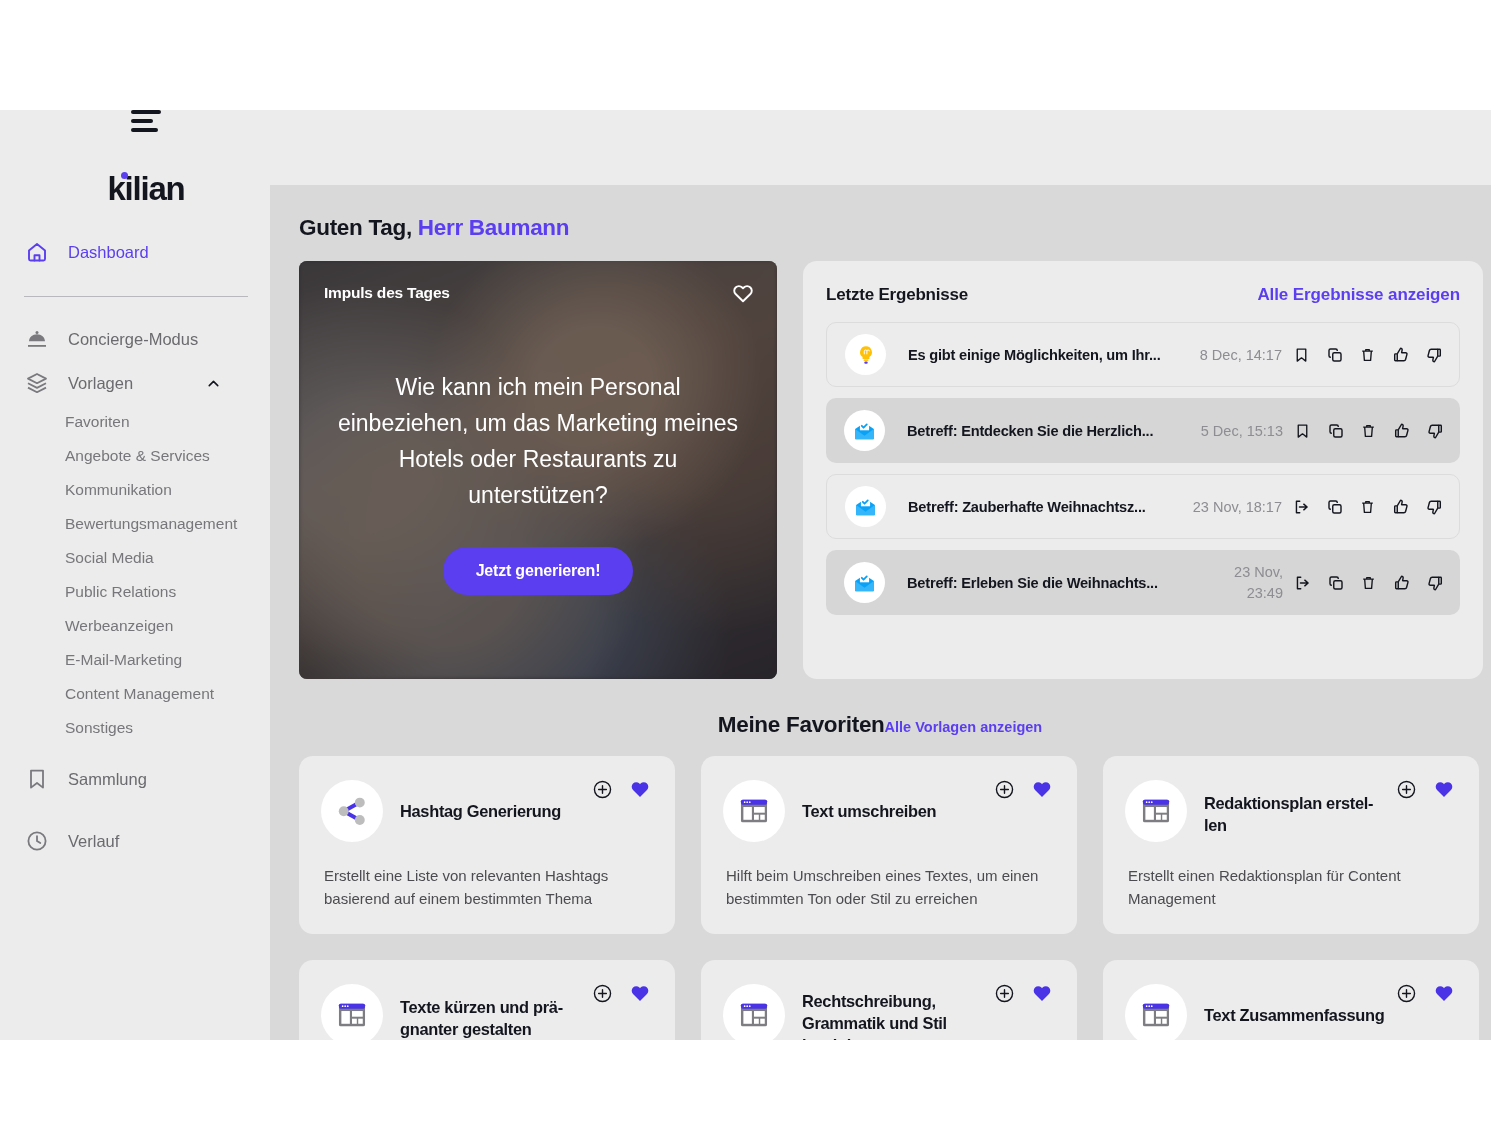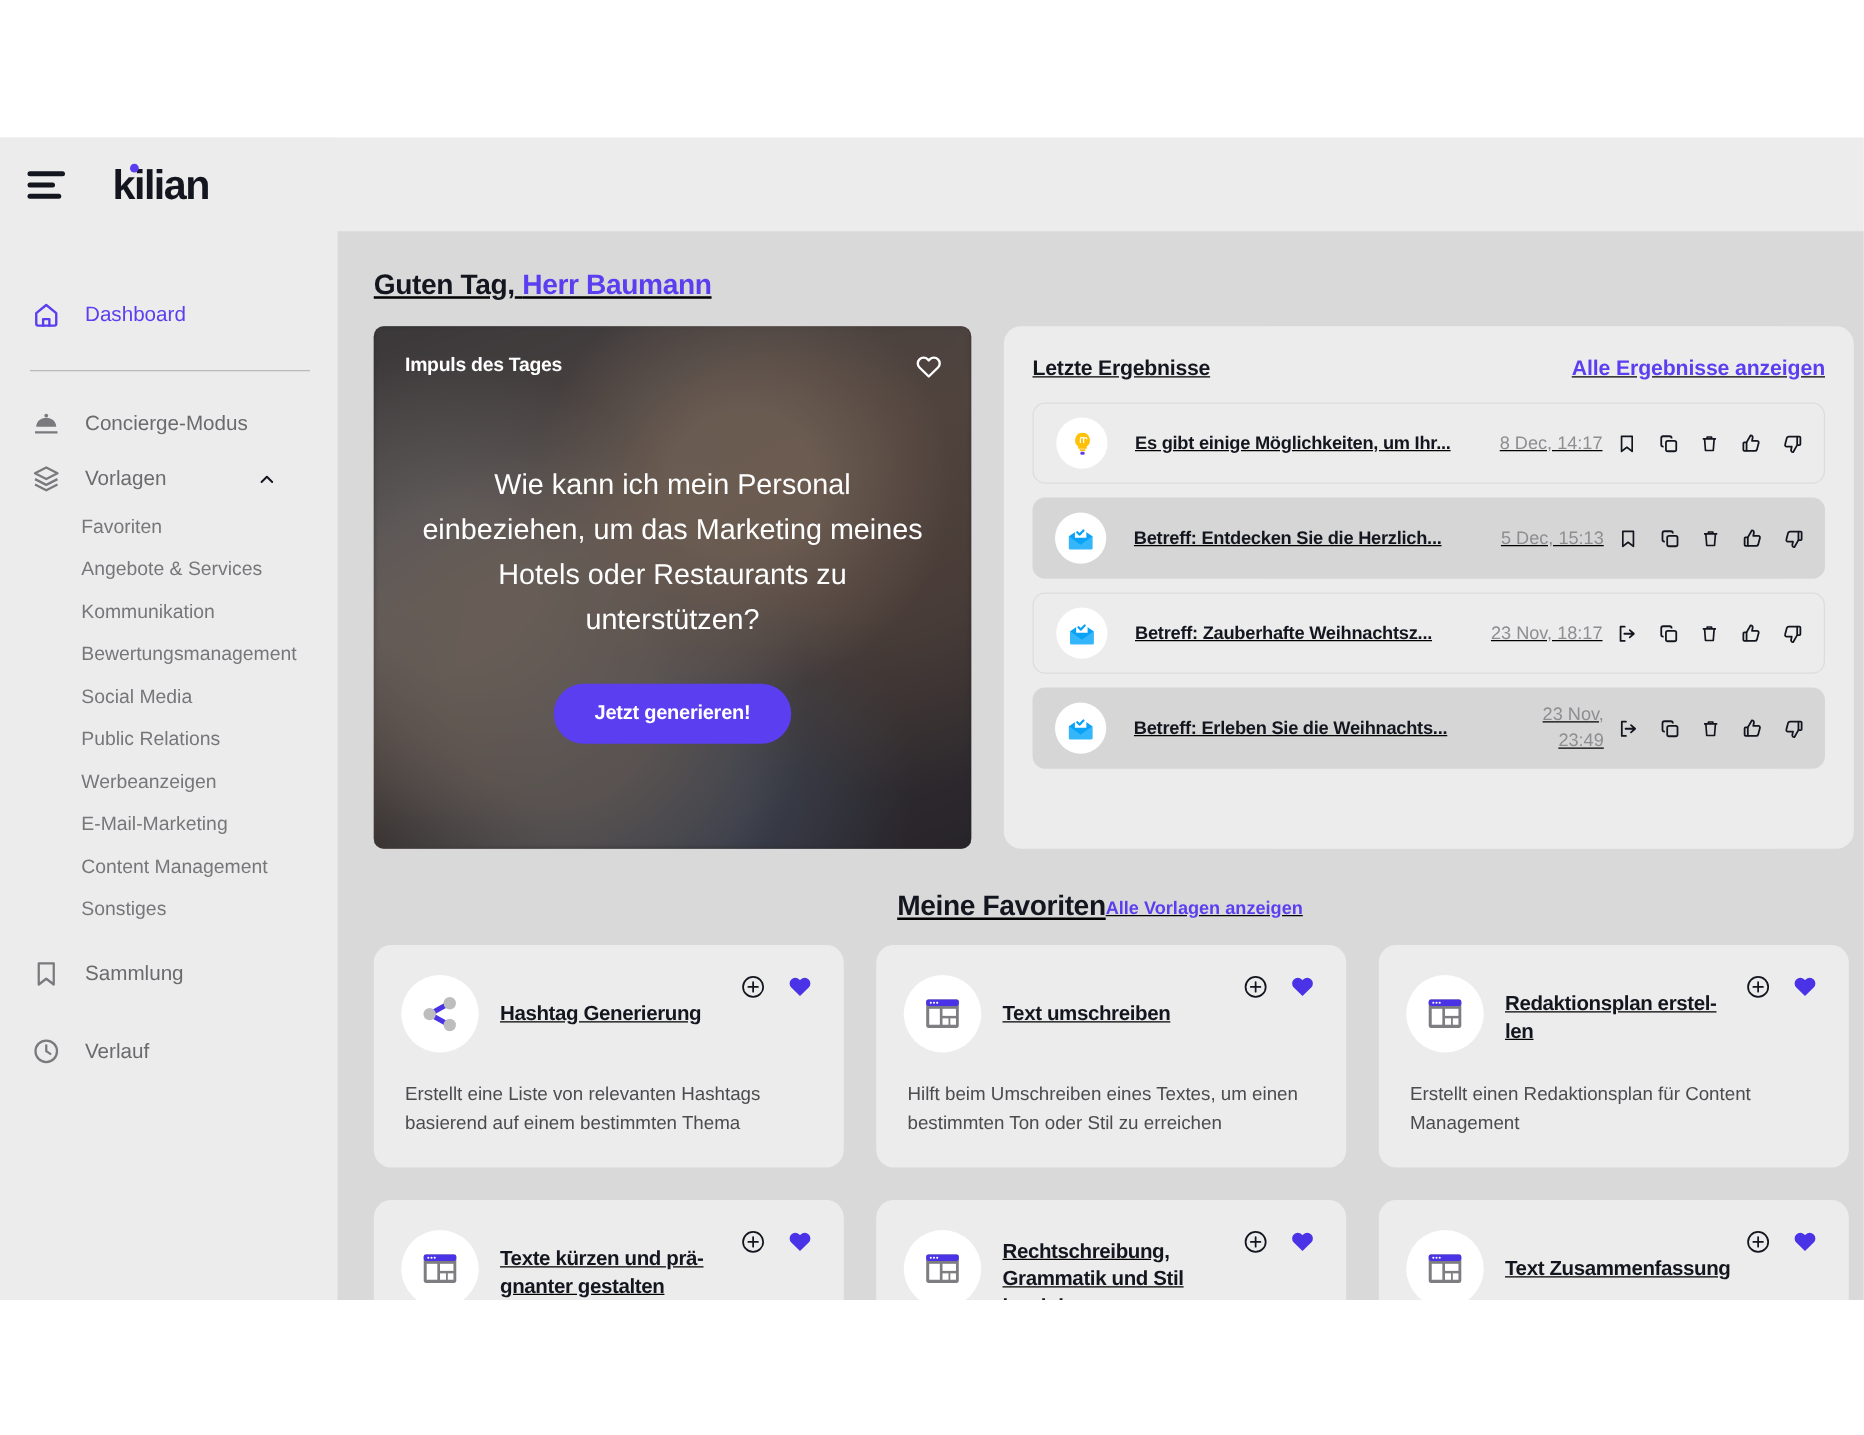--- a/index.html
+++ b/index.html
@@ -19,21 +19,21 @@
 
   
   .sidebar {
     position: absolute; left: 0; top: 0;
     width: 270px; height: 930px;
     background: #ececec;
   }
   .brandbar {
     height: 75px;
     display: flex; align-items: center;
-    padding-left: 22px; gap: 38px;
+    padding-left: 22px; gap: 38px; flex-direction: column;
   }
   .hamburger { width: 30px; height: 22px; display: flex; flex-direction: column; justify-content: center; gap: 5px; cursor: pointer; }
   .hamburger i { display: block; height: 4px; background: #14161f; border-radius: 2px; }
   .hamburger i:nth-child(1) { width: 30px; }
   .hamburger i:nth-child(2) { width: 22px; }
   .hamburger i:nth-child(3) { width: 27px; }
   .logo {
     position: relative;
     font-size: 33px; font-weight: 700; letter-spacing: -1.2px;
     color: #14161f;
@@ -64,21 +64,20 @@
   }
   .gap-12 { height: 12px; }
   .gap-18 { height: 18px; }
 
   
   .main {
     position: absolute; left: 270px; top: 75px;
     width: 1221px; height: 855px;
     background: #d9d9d9;
     overflow: hidden;
-    text-decoration: underline;
   }
   .greeting {
     margin: 30px 0 0 29px;
     font-size: 22.5px; font-weight: 700; color: #14161f;
     letter-spacing: -0.3px;
   }
   .greeting .name { color: #5b3ef0; }
 
   .toprow { display: flex; gap: 26px; margin: 20px 0 0 29px; }
 

